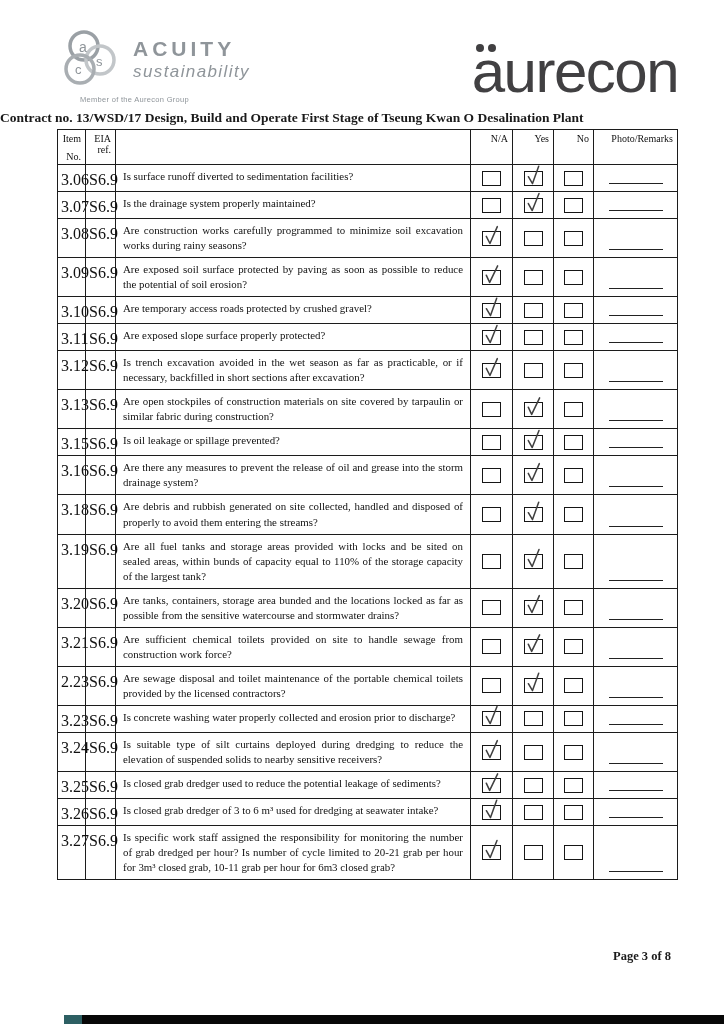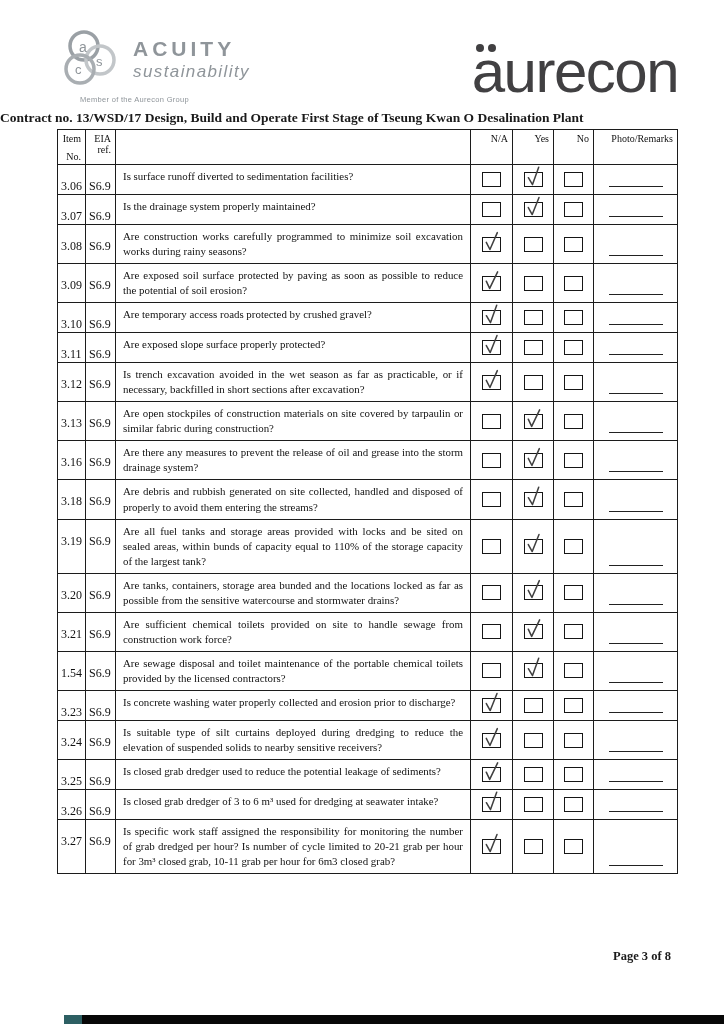--- a/index.html
+++ b/index.html
@@ -32,21 +32,21 @@
   }
 
   
   .checklist { position:absolute; left:57px; top:129px; width:620px; border-collapse:collapse; table-layout:fixed; color:#111; }
   .checklist th, .checklist td { border:1px solid #1c1c1c; padding:2px 4px; vertical-align:top; font-weight:normal; }
   .checklist thead th { font-size:10px; text-align:right; height:34px; padding-top:3px; }
   th.h-item, th.h-ref { text-align:left; font-size:9.5px; padding-left:2px; }
   th.h-item .l2 { margin-top:7px; }
 
   .checklist tbody tr { height:27px; }
-  td.cell-item, td.cell-ref { font-size:12px; padding:14px 2px 0 3px; white-space:nowrap; }
+  td.cell-item, td.cell-ref { font-size:16px; padding:6px 2px 0 3px; white-space:nowrap; }
   td.cell-q { font-size:10.9px; text-align:justify; line-height:1.38; padding:4px 7px; }
   td.cell-check { vertical-align:middle; padding:0; }
   .checkbox { position:relative; width:19px; height:15px; border:1.2px solid #161616; margin:0 auto; background:#fff; }
   .tick { position:absolute; left:0; top:-8px; width:17px; height:23px; overflow:visible; }
   td.cell-remarks { vertical-align:bottom; padding:0 6px 7px 6px; }
   .remark-line { width:54px; margin:0 auto; border-bottom:1.1px solid #222; height:0; }
 
   
   .page-footer { position:absolute; right:53px; top:949px; font-size:12.5px; font-weight:bold; }
   .scan-strip { position:absolute; left:64px; right:0; bottom:0; height:9px; background:#070707; }
@@ -271,20 +271,41 @@
             </div>
           </td>
           <td class="cell-check">
             <div class="checkbox"></div>
           </td>
           <td class="cell-remarks">
             <div class="remark-line"></div>
           </td>
         </tr>
         <tr>
+          <td class="cell-item">3.15</td>
+          <td class="cell-ref">S6.9</td>
+          <td class="cell-q">Is oil leakage or spillage prevented?</td>
+          <td class="cell-check">
+            <div class="checkbox"></div>
+          </td>
+          <td class="cell-check">
+            <div class="checkbox">
+              <svg class="tick" viewBox="0 0 18 24" style="transform:rotate(-1deg)">
+                <path d="M3.5 13 L7.5 20.5 L15 2.5" fill="none" stroke="var(--tick,#3f3f3f)" stroke-width="1.6" stroke-linecap="round" stroke-linejoin="round"></path>
+              </svg>
+            </div>
+          </td>
+          <td class="cell-check">
+            <div class="checkbox"></div>
+          </td>
+          <td class="cell-remarks">
+            <div class="remark-line"></div>
+          </td>
+        </tr>
+        <tr>
           <td class="cell-item">3.16</td>
           <td class="cell-ref">S6.9</td>
           <td class="cell-q">Are there any measures to prevent the release of oil and grease into the storm drainage system?</td>
           <td class="cell-check">
             <div class="checkbox"></div>
           </td>
           <td class="cell-check">
             <div class="checkbox">
               <svg class="tick" viewBox="0 0 18 24" style="transform:rotate(1deg)">
                 <path d="M3.5 13 L7.5 20.5 L15 2.5" fill="none" stroke="var(--tick,#3f3f3f)" stroke-width="1.6" stroke-linecap="round" stroke-linejoin="round"></path>
@@ -376,21 +397,21 @@
             </div>
           </td>
           <td class="cell-check">
             <div class="checkbox"></div>
           </td>
           <td class="cell-remarks">
             <div class="remark-line"></div>
           </td>
         </tr>
         <tr>
-          <td class="cell-item">1.54</td>
+          <td class="cell-item">2.23</td>
           <td class="cell-ref">S6.9</td>
           <td class="cell-q">Are sewage disposal and toilet maintenance of the portable chemical toilets provided by the licensed contractors?</td>
           <td class="cell-check">
             <div class="checkbox"></div>
           </td>
           <td class="cell-check">
             <div class="checkbox">
               <svg class="tick" viewBox="0 0 18 24" style="transform:rotate(-3deg)">
                 <path d="M3.5 13 L7.5 20.5 L15 2.5" fill="none" stroke="var(--tick,#3f3f3f)" stroke-width="1.6" stroke-linecap="round" stroke-linejoin="round"></path>
               </svg>

